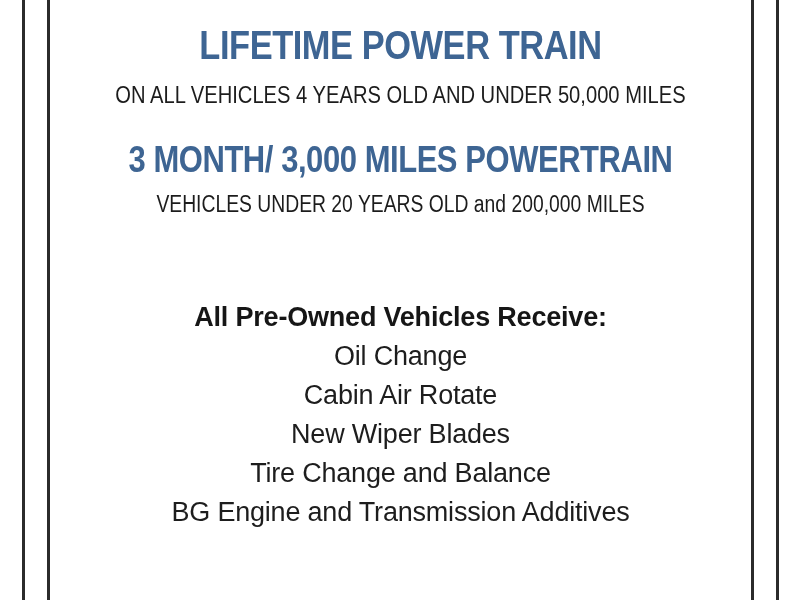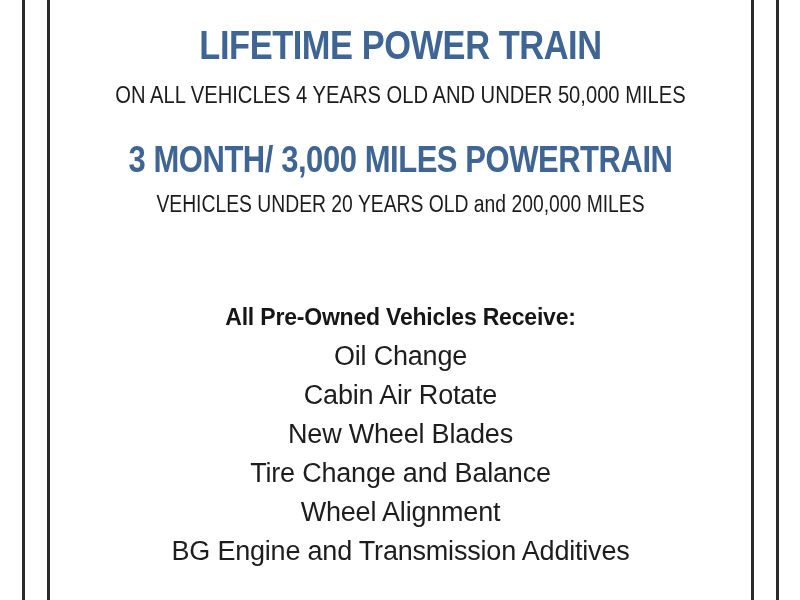--- a/index.html
+++ b/index.html
@@ -114,21 +114,21 @@
   
   #services {
     position: absolute;
     top: 298px;
     left: 0;
     width: 701px;
   }
   .services-title {
     font-family: "Liberation Sans", sans-serif;
     font-weight: bold;
-    font-size: 23px;
+    font-size: 27px;
     color: #161616;
     line-height: 39px;
     letter-spacing: -0.2px;
     white-space: nowrap;
   }
   .service-item {
     font-family: "Liberation Sans", sans-serif;
     font-weight: normal;
     font-size: 27px;
     color: #1d1d1d;
@@ -157,20 +157,19 @@
 
     <div id="headline-2" class="headline">3 MONTH/ 3,000 MILES POWERTRAIN</div>
 
     <div id="subhead-2" class="subhead">VEHICLES UNDER 20 YEARS OLD and 200,000 MILES</div>
 
     <div id="services">
       <div class="services-title">All Pre-Owned Vehicles Receive:</div>
 
       <div class="service-item">Oil Change</div>
       <div class="service-item">Cabin Air Rotate</div>
-      <div class="service-item">New Wheel Blades</div>
+      <div class="service-item">New Wiper Blades</div>
       <div class="service-item">Tire Change and Balance</div>
-      <div class="service-item">Wheel Alignment</div>
       <div class="service-item">BG Engine and Transmission Additives</div>
     </div>
 
   </div>
 </div>
 
 </body></html>

